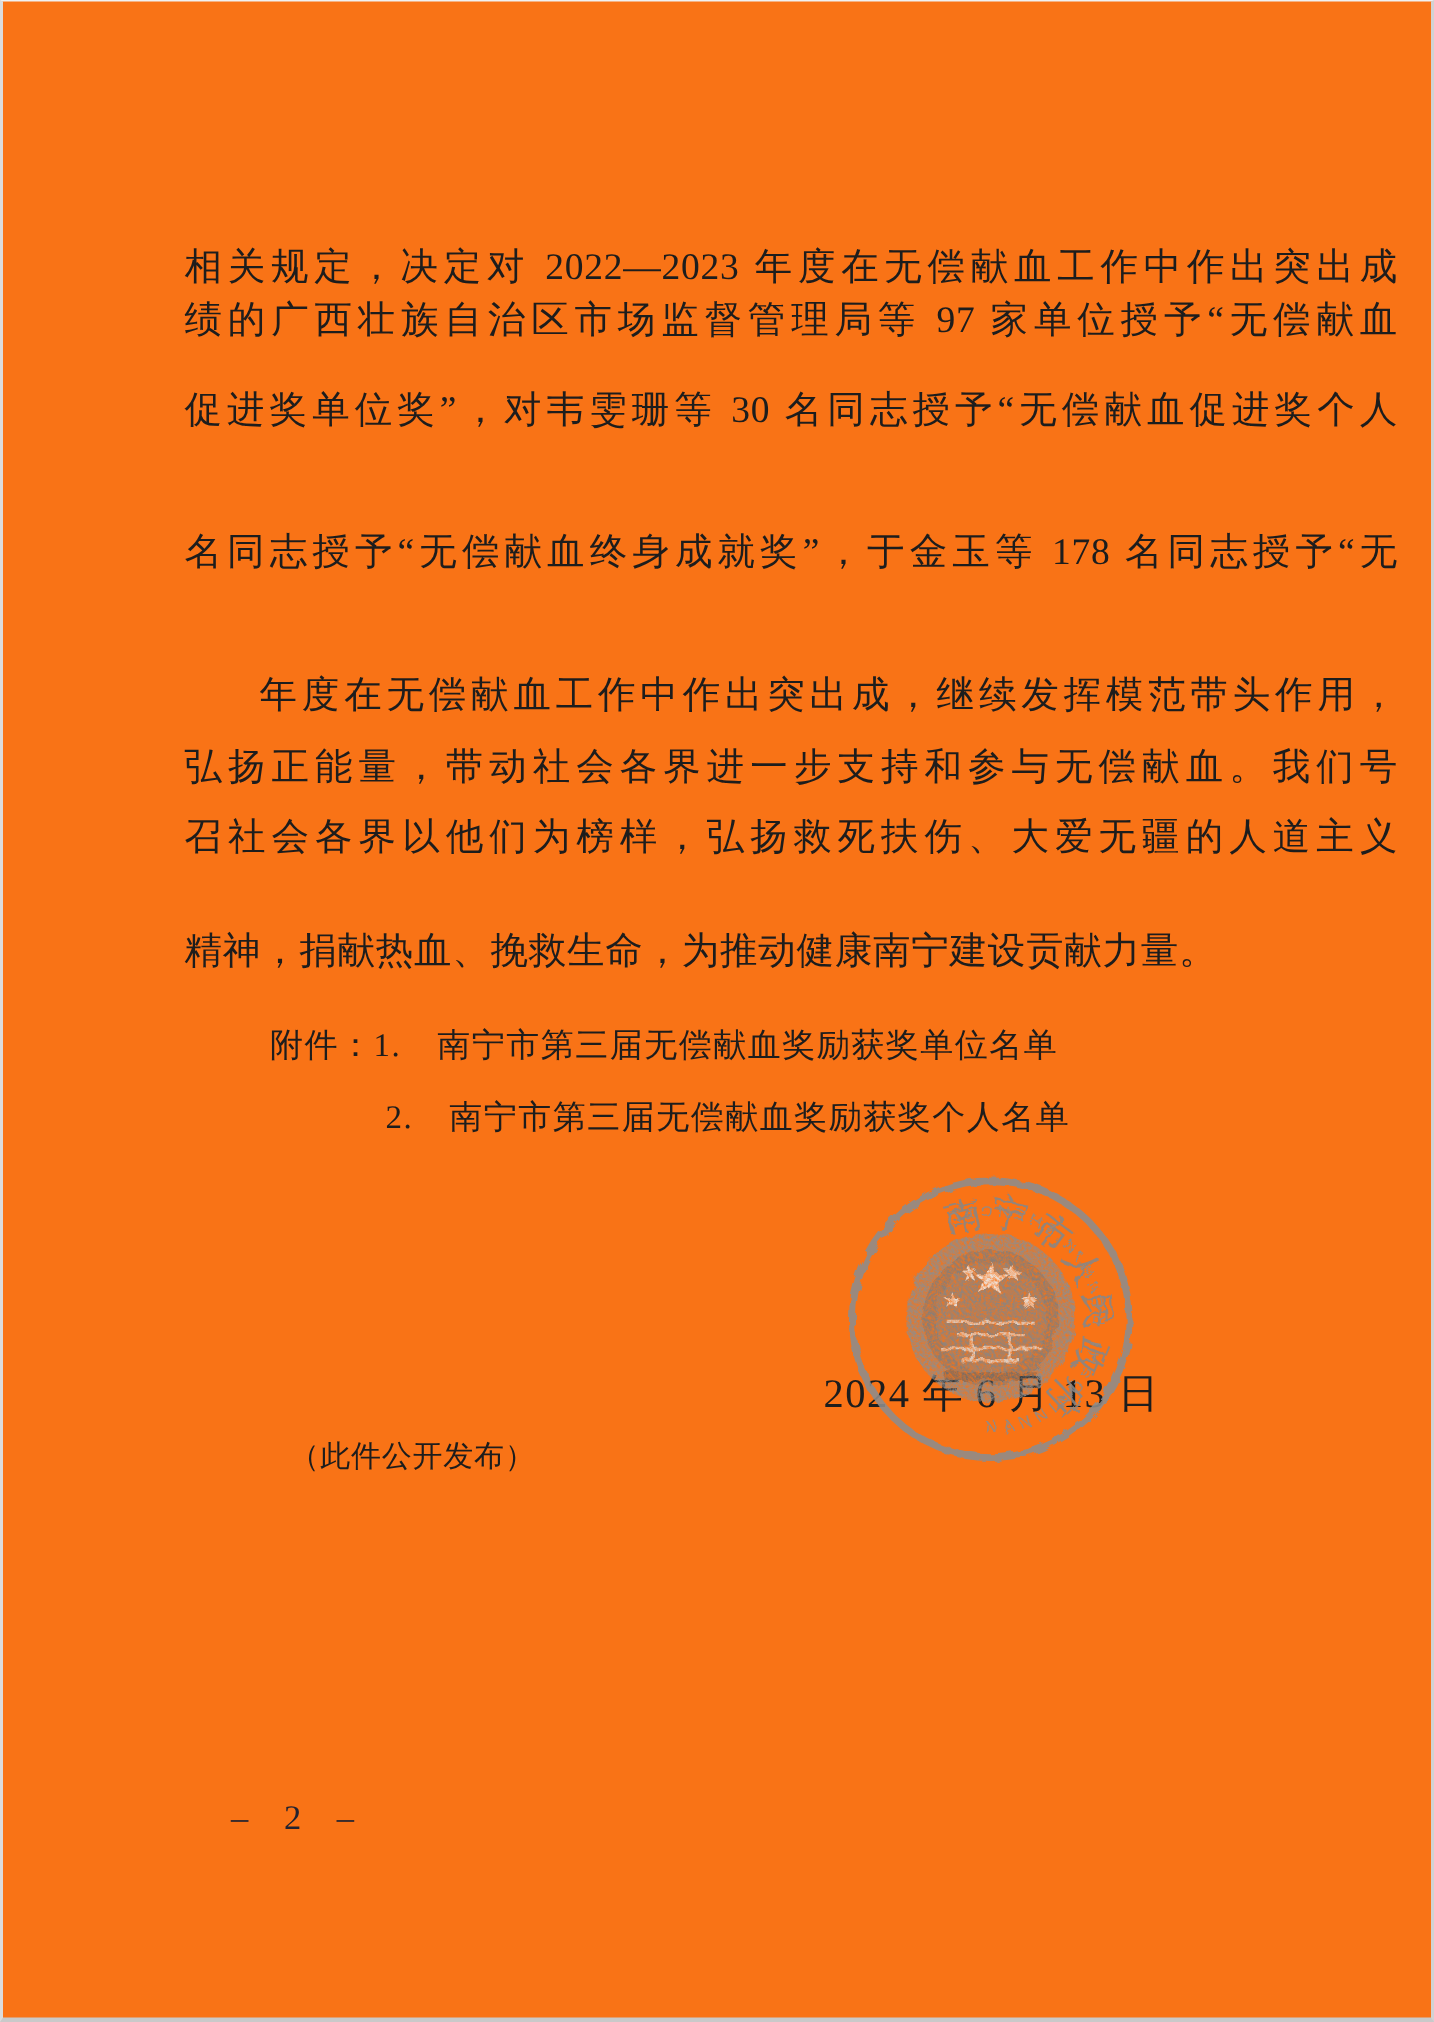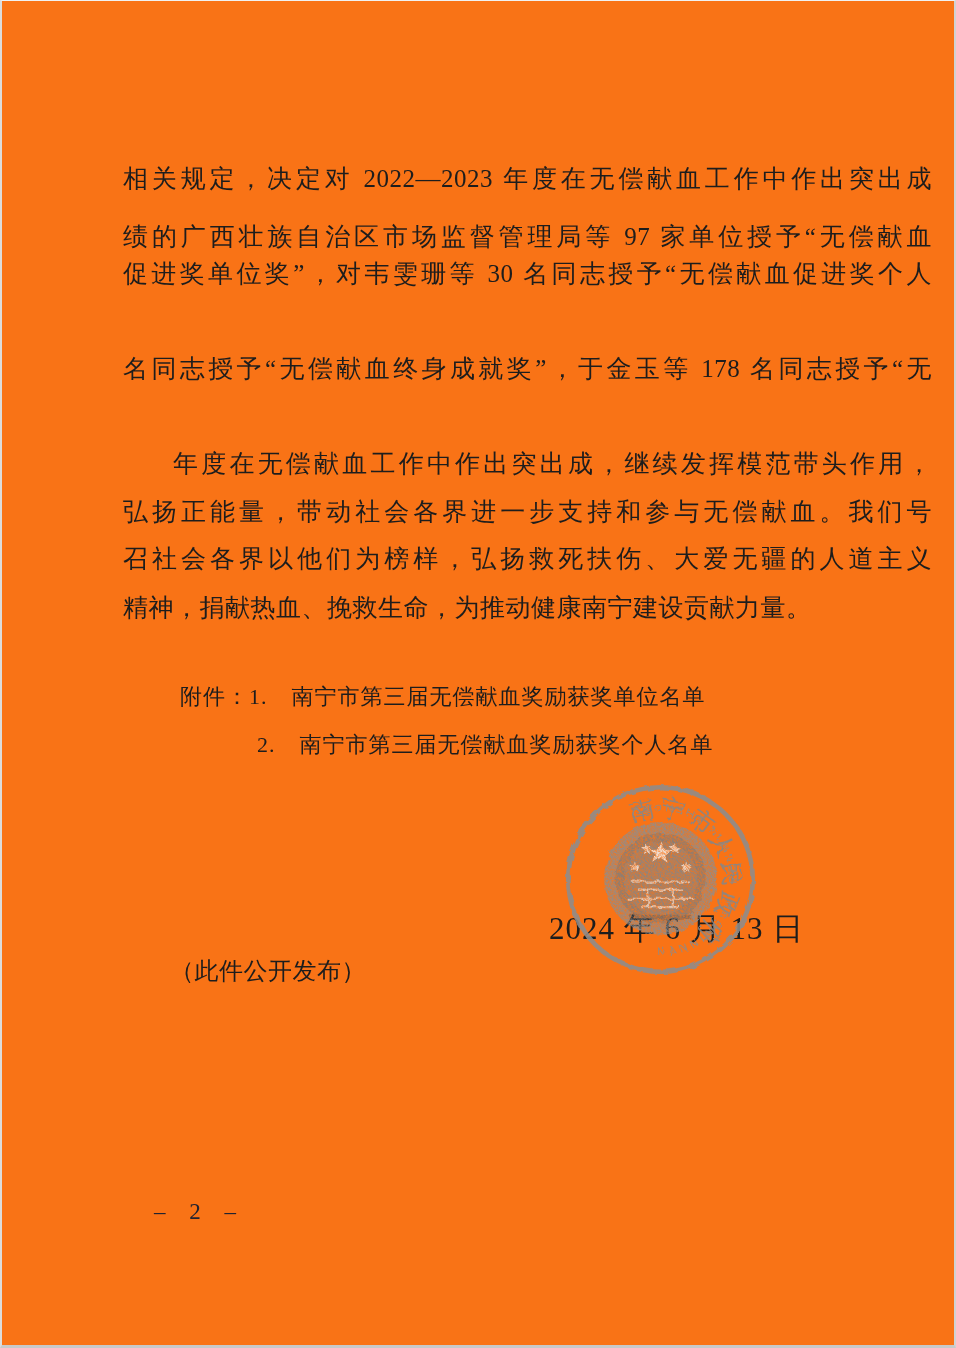--- a/index.html
+++ b/index.html
@@ -39,29 +39,29 @@
     letter-spacing:1px;
     white-space:nowrap;
   }
   .att-label{ display:inline-block; }
   .att-no{ display:inline-block; margin-right:24px; }
   .att-row.second{ padding-left:77px; }
 
   .doc-date{
     position:absolute;
     left:547px; top:910px;
-    font-size:31px; line-height:36px;
+    font-size:27px; line-height:36px;
     letter-spacing:1px;
     z-index:1;
     white-space:nowrap;
   }
   .publish-note{
     position:absolute;
-    left:168px; top:951px;
-    font-size:24px; line-height:38px;
+    left:191px; top:951px;
+    font-size:20px; line-height:38px;
     letter-spacing:0.5px;
   }
   .page-number{
     position:absolute;
     left:152px; top:1196px;
     font-size:23px; line-height:30px;
     letter-spacing:9px;
     color:#232330;
   }
   .seal{
@@ -71,28 +71,28 @@
     z-index:2;
     opacity:0.88;
   }
 </style>
 </head>
 <body>
 
 <div class="page">
 
   <div class="line" style="top:154px">相关规定，决定对 2022—2023 年度在无偿献血工作中作出突出成</div>
-  <div class="line" style="top:212px">绩的广西壮族自治区市场监督管理局等 97 家单位授予“无偿献血</div>
+  <div class="line" style="top:189px">绩的广西壮族自治区市场监督管理局等 97 家单位授予“无偿献血</div>
   <div class="line" style="top:249px">促进奖单位奖”，对韦雯珊等 30 名同志授予“无偿献血促进奖个人</div>
   <div class="line" style="top:344px">名同志授予“无偿献血终身成就奖”，于金玉等 178 名同志授予“无</div>
 
   <div class="line indent" style="top:439px">年度在无偿献血工作中作出突出成，继续发挥模范带头作用，</div>
   <div class="line" style="top:534px">召社会各界以他们为榜样，弘扬救死扶伤、大爱无疆的人道主义</div>
   <div class="line" style="top:486.5px">弘扬正能量，带动社会各界进一步支持和参与无偿献血。我们号</div>
-  <div class="line end" style="top:583px">精神，捐献热血、挽救生命，为推动健康南宁建设贡献力量。</div>
+  <div class="line end" style="top:610px">精神，捐献热血、挽救生命，为推动健康南宁建设贡献力量。</div>
 
   <div class="att-row" style="top:672px">
     <span class="att-label">附件：</span><span class="att-no">1.</span><span>南宁市第三届无偿献血奖励获奖单位名单</span>
   </div>
   <div class="att-row second" style="top:719.5px">
     <span class="att-no">2.</span><span>南宁市第三届无偿献血奖励获奖个人名单</span>
   </div>
 
   <div class="doc-date">2024 年 6 月 13 日</div>
 

